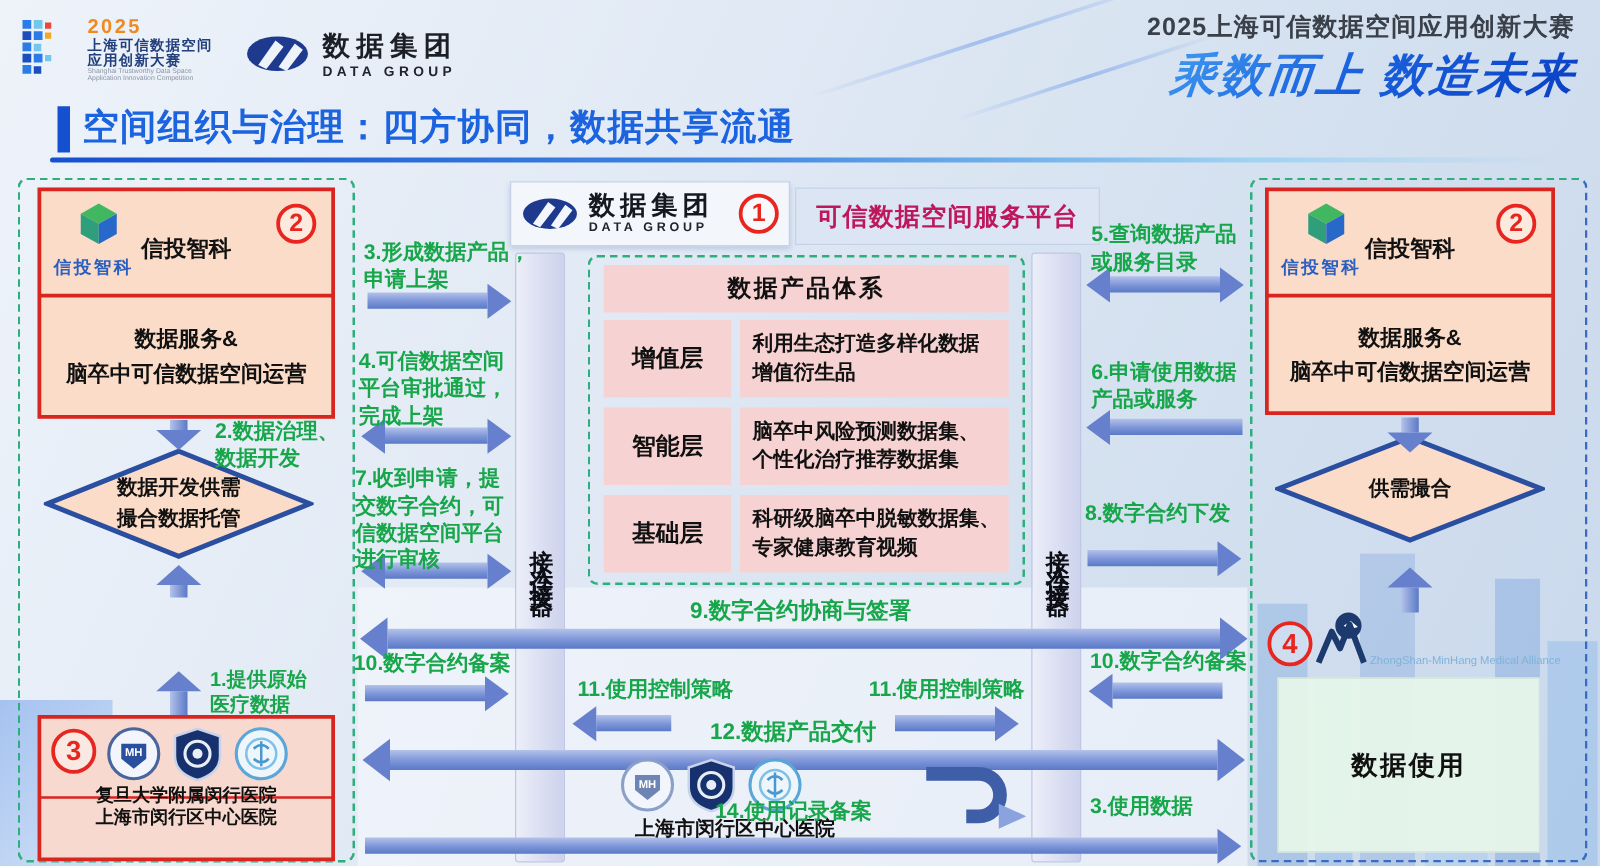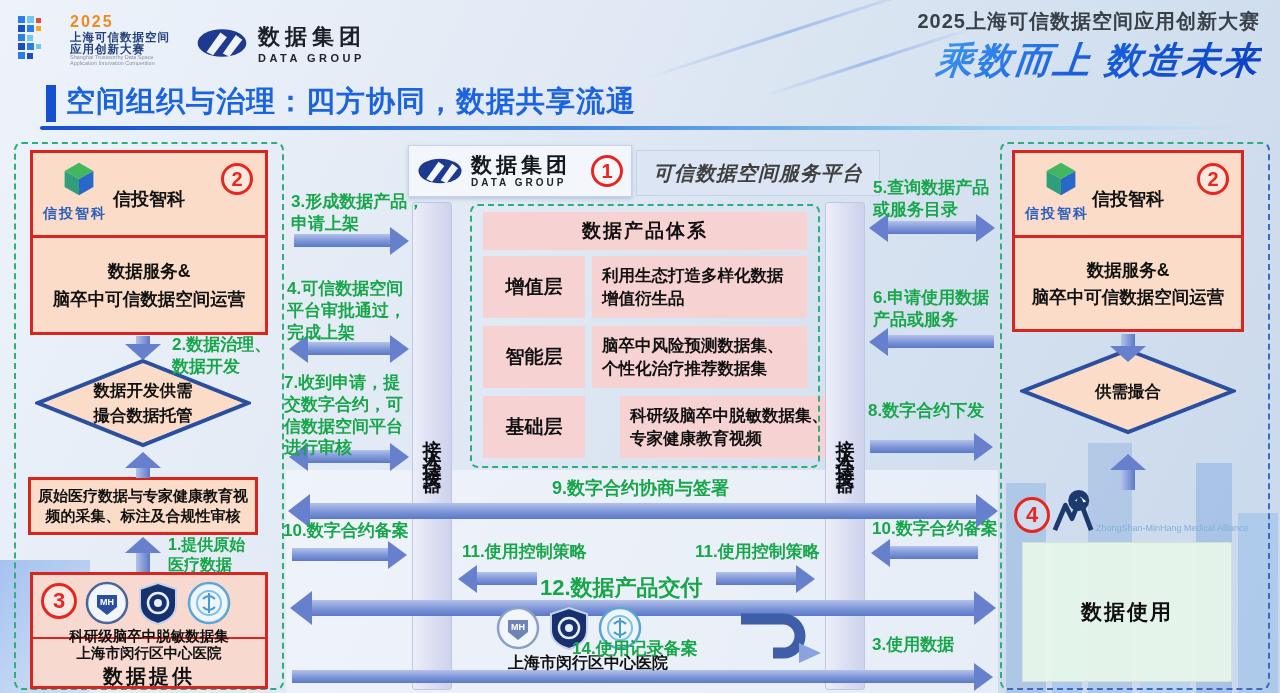--- a/index.html
+++ b/index.html
@@ -55,21 +55,21 @@
 
   
   .diamond-wrap { position:absolute; z-index:3; }
   .diamond-label { position:absolute; left:0; right:0; top:0; bottom:0; display:flex; align-items:center; justify-content:center;
     text-align:center; font-weight:800; font-size:16.5px; color:#111; white-space:pre-line; line-height:1.5; }
 
   
   .plat-box1 { position:absolute; left:408px; top:145px; width:224px; height:52px; background:#f3f6fb;
     border:1px solid #c6d2e8; box-shadow:0 2px 4px rgba(60,90,160,.25); z-index:3; display:flex; align-items:center; padding:4px 8px; gap:8px; }
   .plat-box2 { position:absolute; left:636px; top:150px; width:244px; height:46px; background:#dbe5f4; border:1px solid #c6d2e8;
-    z-index:3; display:flex; align-items:center; justify-content:center; font-size:20px; font-weight:800; color:#404040; letter-spacing:1px;font-style:italic; }
+    z-index:3; display:flex; align-items:center; justify-content:center; font-size:20px; font-weight:800; color:#be185d; letter-spacing:1px; }
   .plat-cn { font-size:21px; font-weight:800; color:#15181f; letter-spacing:4px; line-height:1.05; }
   .plat-en { font-size:10px; font-weight:700; color:#20242c; letter-spacing:3px; }
 
   
   .prod-cell { position:absolute; background:#f7d2d2; color:#111; font-weight:800; }
   .prod-title { display:flex; align-items:center; justify-content:center; font-size:19px; letter-spacing:2px; }
   .prod-layer { display:flex; align-items:center; justify-content:center; font-size:19px; }
   .prod-desc { display:flex; align-items:center; font-size:16.5px; line-height:1.4; padding:4px 6px 4px 10px; white-space:pre-line; }
 
   
@@ -205,22 +205,20 @@
   <div class="diamond-wrap" style="left:35px;top:358px;width:216px;height:90px">
     <svg width="216" height="90" viewBox="0 0 216 90">
       <polygon points="108,3 213,45 108,87 3,45" fill="#fbdcc8" stroke="#2a4fa0" stroke-width="4"></polygon>
     </svg>
     <div class="diamond-label">数据开发供需
 撮合数据托管</div>
   </div>
 
   <div class="varrow hu" style="left:136px;top:468px;height:10px"></div>
 
-  <div class="raw-box">原始医疗数据与专家健康教育视
-频的采集、标注及合规性审核</div>
 
   <div class="varrow hu" style="left:136px;top:553px;height:19px"></div>
   <div class="step" style="left:168px;top:535px;font-size:16px">1.提供原始
 医疗数据</div>
 
   <div class="redbox provider-box">
     <div class="badge" style="left:8px;top:8px;width:36px;height:36px;font-size:22px">3</div>
     <div class="hlogo-row" style="left:52px;top:6px">
       <svg width="44" height="44">
           <circle cx="22" cy="22" r="20" fill="#f2f5fb" stroke="#49659e" stroke-width="2.5"></circle>
@@ -232,23 +230,22 @@
           <circle cx="22" cy="22" r="10" fill="none" stroke="#e8eef8" stroke-width="2.5"></circle>
           <circle cx="22" cy="22" r="4" fill="#e8eef8"></circle>
         </svg>
       <svg width="44" height="44">
           <circle cx="22" cy="22" r="20" fill="#eef6fc" stroke="#5aa6d8" stroke-width="2.5"></circle>
           <circle cx="22" cy="22" r="12" fill="none" stroke="#7fc0e8" stroke-width="2"></circle>
           <path d="M22 12 v20 M16 18 q6 -6 12 0 M16 26 q6 6 12 0" stroke="#4a98d0" stroke-width="2" fill="none"></path>
         </svg>
     </div>
     <div class="pv-divider"></div>
-    <div class="pv-name" style="top:52px">科研级脑卒中脱敏数据集</div>
+    <div class="pv-name" style="top:52px">复旦大学附属闵行医院</div>
     <div class="pv-name" style="top:69px">上海市闵行区中心医院</div>
-    <div class="pv-role">数据提供</div>
   </div>
 
   <div class="plat-box1">
     <svg width="46" height="30" viewBox="0 0 64 40">
       <ellipse cx="32" cy="20" rx="30" ry="17" fill="#1d3a8f"></ellipse>
       <path d="M13 31 L30 7 L38 13 L21 35 Z" fill="#f3f6fb"></path>
       <path d="M33 33 L49 10 L57 16 L41 37 Z" fill="#f3f6fb"></path>
     </svg>
     <div style="flex:1">
       <div class="plat-cn">数据集团</div>
@@ -259,21 +256,21 @@
   <div class="plat-box2">可信数据空间服务平台</div>
 
   <div class="prod-cell prod-title" style="left:483px;top:212px;width:324px;height:38px">数据产品体系</div>
   <div class="prod-cell prod-layer" style="left:483px;top:256px;width:102px;height:62px">增值层</div>
   <div class="prod-cell prod-desc" style="left:592px;top:256px;width:215px;height:62px">利用生态打造多样化数据
 增值衍生品</div>
   <div class="prod-cell prod-layer" style="left:483px;top:326px;width:102px;height:62px">智能层</div>
   <div class="prod-cell prod-desc" style="left:592px;top:326px;width:215px;height:62px">脑卒中风险预测数据集、
 个性化治疗推荐数据集</div>
   <div class="prod-cell prod-layer" style="left:483px;top:396px;width:102px;height:62px">基础层</div>
-  <div class="prod-cell prod-desc" style="left:620px;top:396px;width:215px;height:62px">科研级脑卒中脱敏数据集、
+  <div class="prod-cell prod-desc" style="left:592px;top:396px;width:215px;height:62px">科研级脑卒中脱敏数据集、
 专家健康教育视频</div>
 
   <div class="step" style="left:291px;top:191px">3.形成数据产品，
 申请上架</div>
   <div class="arrow sm hr" style="left:294px;top:234px;width:96px"></div>
 
   <div class="step" style="left:287px;top:278px">4.可信数据空间
 平台审批通过，
 完成上架</div>
   <div class="arrow sm hr hl" style="left:308px;top:342px;width:82px"></div>
@@ -303,21 +300,21 @@
 
   <div class="step" style="left:872px;top:518px">10.数字合约备案</div>
   <div class="arrow sm hl" style="left:890px;top:546px;width:88px"></div>
 
   <div class="step" style="left:462px;top:541px">11.使用控制策略</div>
   <div class="arrow sm hl" style="left:477px;top:572px;width:60px"></div>
 
   <div class="step" style="left:695px;top:541px">11.使用控制策略</div>
   <div class="arrow sm hr" style="left:716px;top:572px;width:80px"></div>
 
-  <div class="step" style="left:540px;top:574px;font-size:22px">12.数据产品交付</div>
+  <div class="step" style="left:568px;top:574px;font-size:18px">12.数据产品交付</div>
   <div class="arrow lg hr hl" style="left:312px;top:600px;width:662px"></div>
 
   <div class="hlogo-row" style="left:496px;top:606px">
     <svg width="44" height="44">
         <circle cx="22" cy="22" r="20" fill="#f2f5fb" stroke="#8aa0c8" stroke-width="2.5"></circle>
         <path d="M12 14 h20 v12 l-10 8 l-10 -8 Z" fill="#6d84b4"></path>
         <text x="22" y="24" font-size="9" fill="#fff" text-anchor="middle" font-weight="bold">MH</text>
       </svg>
     <svg width="44" height="44">
         <path d="M22 2 L40 8 V24 C40 34 32 40 22 43 C12 40 4 34 4 24 V8 Z" fill="#17306e" stroke="#c7d3ea" stroke-width="2"></path>

